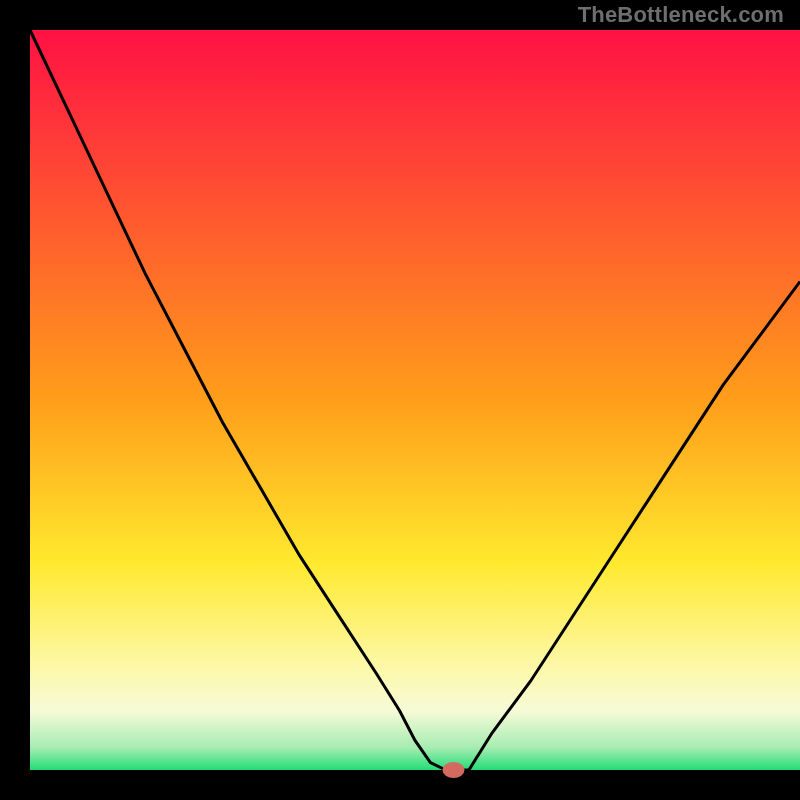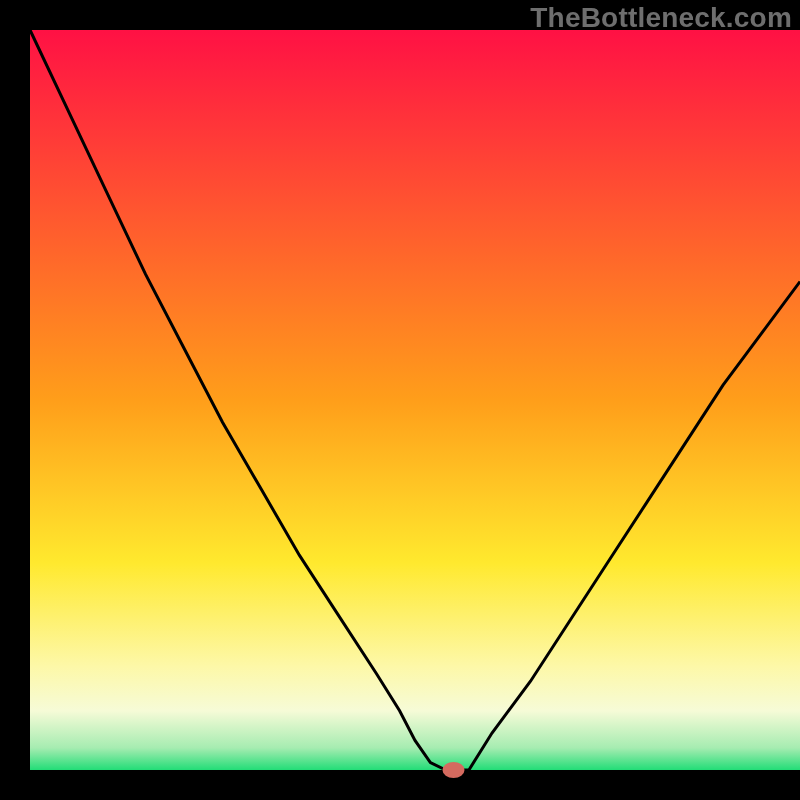--- a/index.html
+++ b/index.html
@@ -13,23 +13,23 @@
   .frame {
     position: absolute;
     top: 0;
     left: 0;
     width: 800px;
     height: 800px;
   }
   .watermark {
     position: absolute;
     top: 2px;
-    right: 8px;
+    right: 16px;
     font-family: Arial, Helvetica, sans-serif;
-    font-size: 28px;
+    font-size: 22px;
     font-weight: 600;
     color: #6e6e6e;
     letter-spacing: 0.2px;
     z-index: 10;
   }
 </style>
 </head>
 <body>
 
 <div class="watermark">TheBottleneck.com</div>

